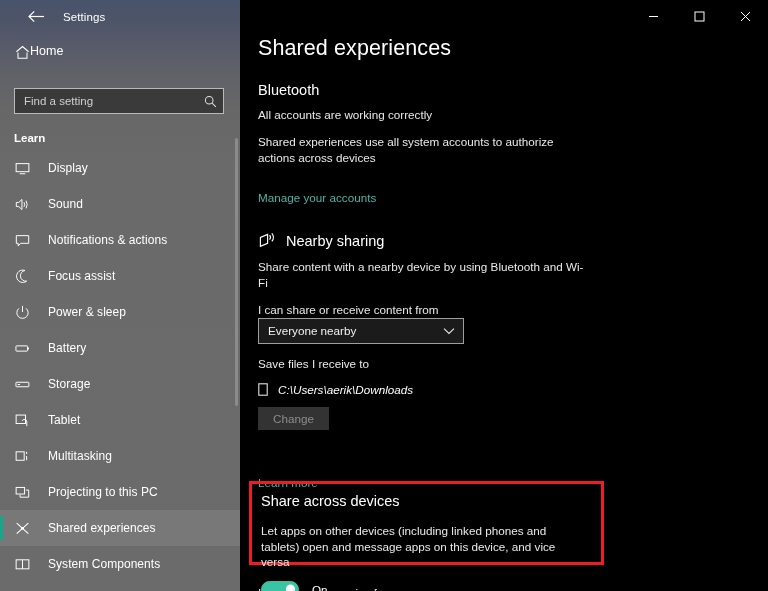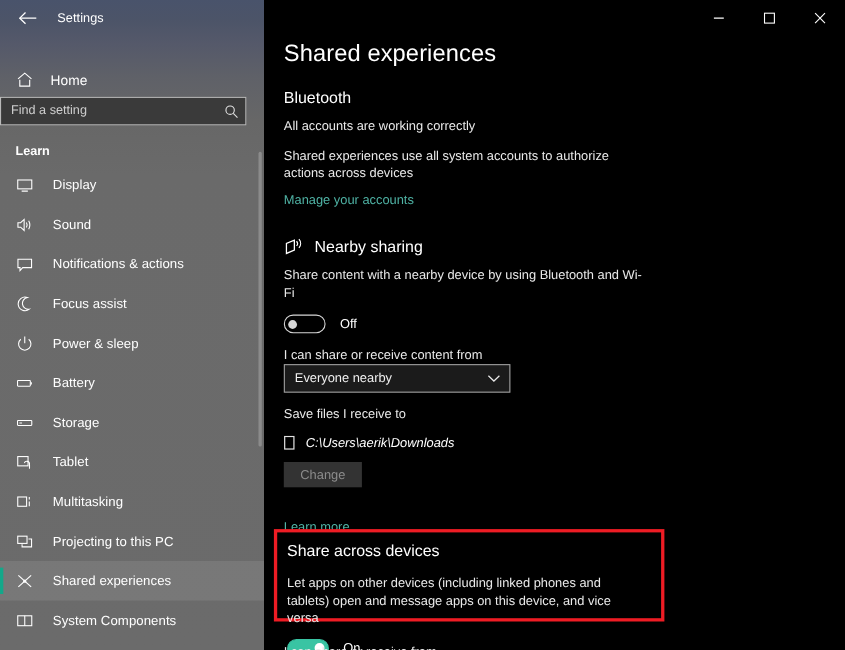--- a/index.html
+++ b/index.html
@@ -33,49 +33,48 @@
         #5f6168 70px,
         #676767 110px,
         #6a6a6a 160px,
         #6b6b6b 591px);
     overflow: hidden;
   }
   .sidebar-titlebar {
     height: 33px;
     display: flex;
     align-items: center;
-    padding-left: 10px;
+    padding-left: 21px;
     gap: 2px;
   }
   .back-btn {
     width: 30px; height: 28px;
     display: flex; align-items: center; justify-content: center;
     color: #ffffff;
   }
   .back-btn svg { display:block; }
   .titlebar-label {
     font-size: 11.5px;
     color: #ffffff;
     margin-left: 10px;
     letter-spacing: 0.1px;
   }
 
   .home-row {
     display: flex;
-    align-items: flex-end;
+    align-items: flex-start;
     height: 36px;
     margin-top: 11px;
     padding-left: 14px;
-    gap: 16px;
   }
   .home-row .ico { width: 16px; height: 16px; color: #ffffff; display:flex; align-items:center; justify-content:center;}
   .home-row .label { font-size: 12.5px; color: #ffffff; }
 
   .search-wrap {
-    margin: 8px 16px 0 0;
+    margin: 8px 16px 0 14px;
     height: 26px;
     background: #3a3a3a;
     border: 1px solid #b9b9b9;
     display: flex;
     align-items: center;
     position: relative;
   }
   .search-wrap input {
     flex: 1;
     height: 100%;
@@ -189,21 +188,21 @@
     font-size: 11.7px;
     color: #e9e9e9;
     line-height: 1.33;
     max-width: 330px;
     margin-top: 12px;
   }
   .body-text.tight { margin-top: 9px; }
   .link {
     font-size: 11.7px;
     color: #4fb3a5;
-    margin-top: 10px;
+    margin-top: 26px;
     display: inline-block;
     cursor: pointer;
   }
 
   .nearby-head {
     display: flex;
     align-items: center;
     gap: 9px;
     margin-top: 25px;
   }
@@ -519,26 +518,20 @@
             <path d="M1.4 5.4 L1.4 14.4 L8.6 11.4 L8.6 2.4 Z"></path>
             <path d="M10.6 7.6 A3.4 3.4 0 0 0 10.6 3.2"></path>
             <path d="M12.8 9.4 A6.2 6.2 0 0 0 12.8 1.4"></path>
           </svg>
         </span>
         <span class="txt">Nearby sharing</span>
       </div>
 
       <p class="body-text tight">Share content with a nearby device by using Bluetooth and Wi-Fi</p>
 
-      <div class="toggle-row">
-        <div class="switch off">
-            <span class="knob"></span>
-          </div>
-        <span class="toggle-label">Off</span>
-      </div>
 
       <p class="body-text">I can share or receive content from</p>
 
       <div class="combo">
         <span class="val">Everyone nearby</span>
         <span class="chev">
           <svg width="12" height="8" viewBox="0 0 12 8" fill="none" stroke="currentColor" stroke-width="1.1">
               <path d="M1 1.6 L6 6.4 L11 1.6"></path>
             </svg>
         </span>

